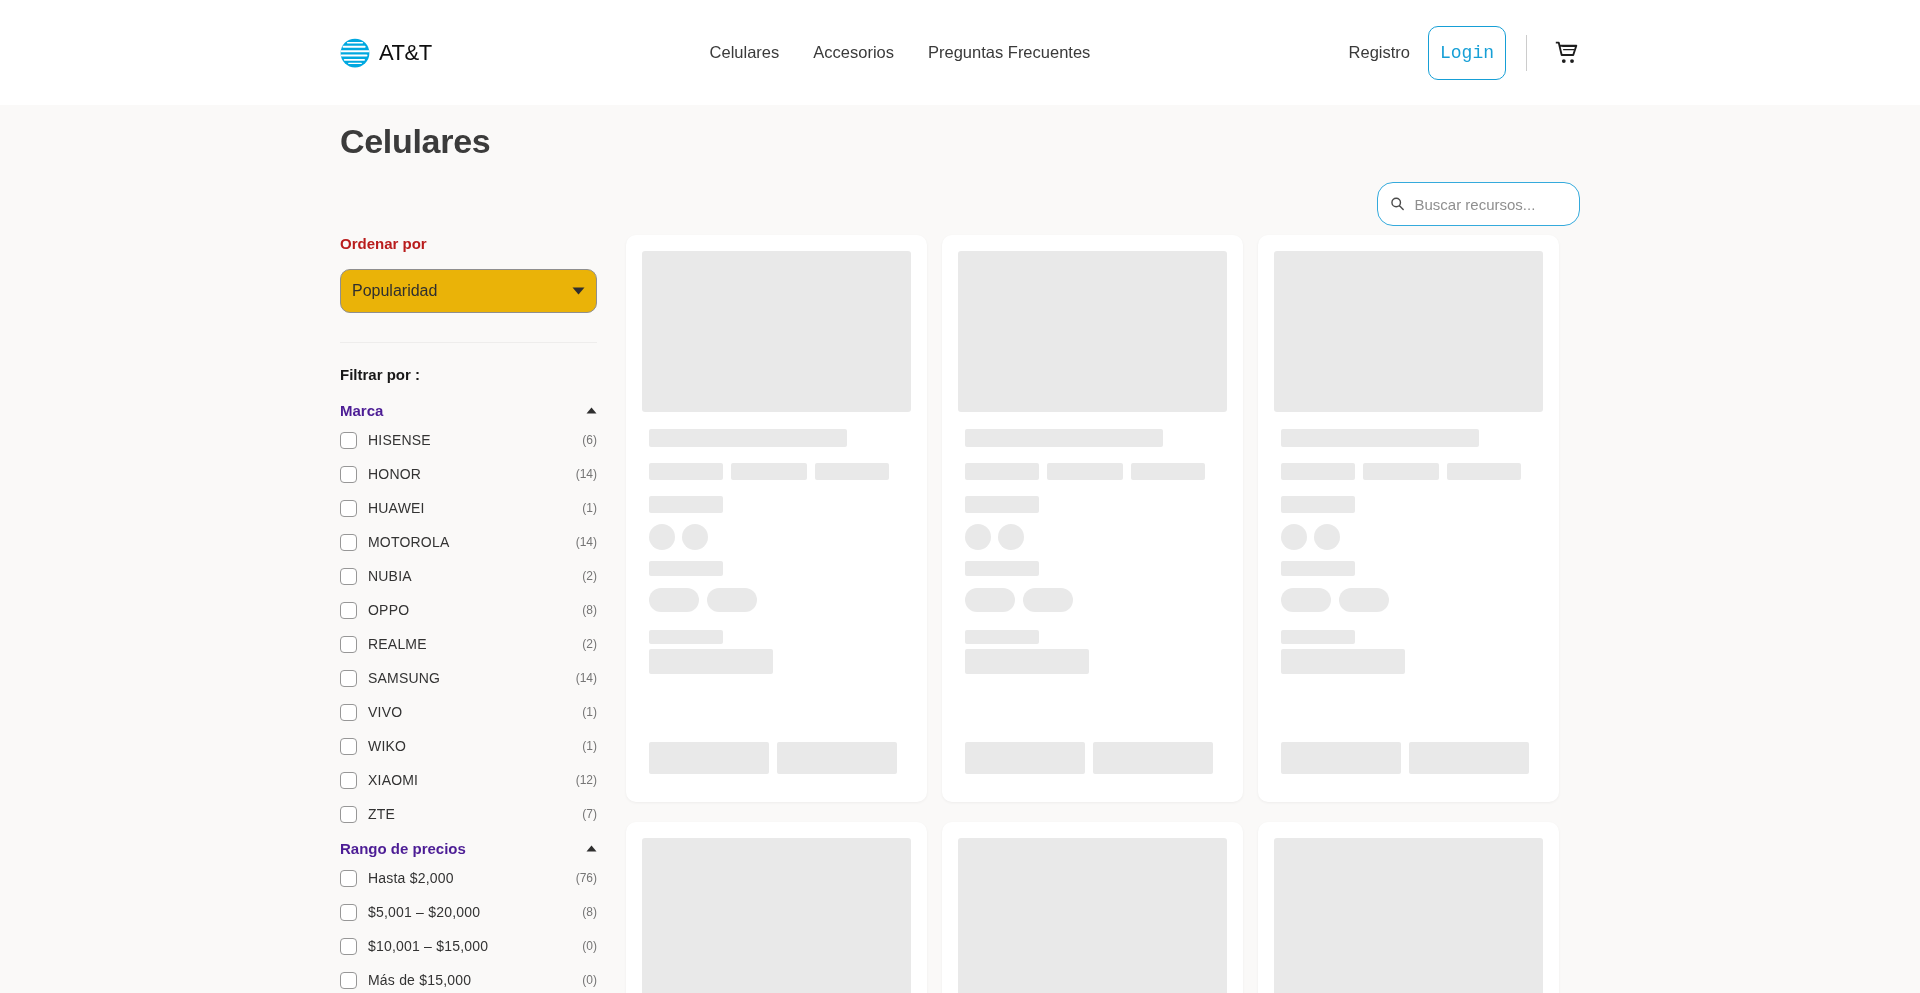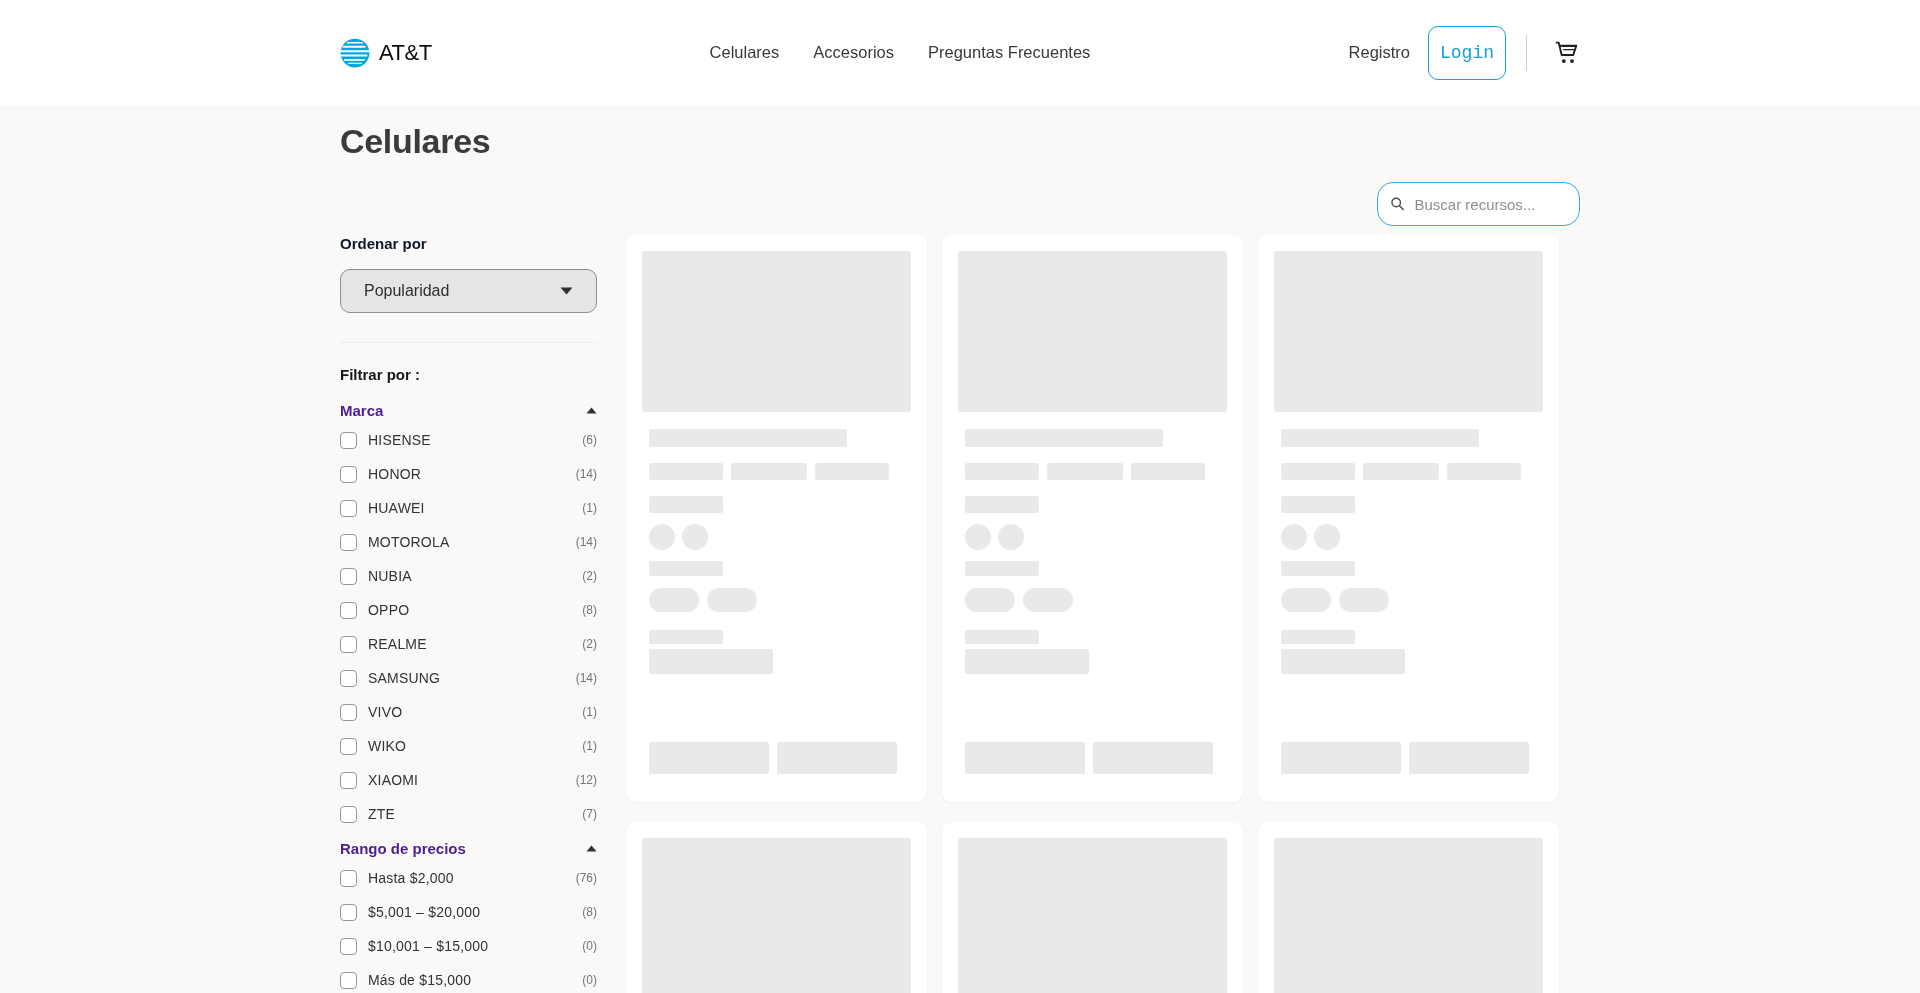--- a/index.html
+++ b/index.html
@@ -30,24 +30,24 @@
   .searchbox {
     position:absolute; top:60px; right:0; width:203px; height:44px;
     border:1.5px solid #35aadc; border-radius:16px; background:#fff;
     display:flex; align-items:center; padding:0 12px; gap:9px;
   }
   .searchbox input { border:none; outline:none; width:100%; font-size:15px; color:#333; font-family:inherit; background:transparent; }
   .searchbox input::placeholder { color:#8f8f8f; }
   .content { display:flex; margin-top:74px; }
   
   aside.sidebar { width:257px; flex:none; }
-  .sort-label { font-weight:700; font-size:15px; color:#0f172a; }
+  .sort-label { font-weight:700; font-size:15px; color:#b91c1c; }
   .dropdown {
-    margin-top:17px; height:44px; border:1px solid #8f8f8f; border-radius:10px; background:#e5e5e5;
-    display:flex; align-items:center; padding:0 23px; cursor:pointer;
+    margin-top:17px; height:44px; border:1px solid #8f8f8f; border-radius:10px; background:#eab308;
+    display:flex; align-items:center; padding:0 11px; cursor:pointer;
   }
   .dropdown .ddtext { font-size:16px; color:#2f2f2f; }
   .dropdown svg { margin-left:auto; }
   .sidebar-sep { border:none; border-top:1px solid #eeedec; margin-top:29px; }
   .filter-title { margin-top:23px; font-weight:700; font-size:15px; color:#181818; }
   .section-header { margin-top:14px; height:26px; display:flex; align-items:center; cursor:pointer; }
   .section-header .sname { font-weight:700; font-size:15px; color:#4c1d95; }
   .section-header svg { margin-left:auto; }
   .frow { height:34px; display:flex; align-items:center; cursor:pointer; }
   .cb { width:17px; height:17px; border:1.5px solid #979797; border-radius:4px; background:#fff; flex:none; }

